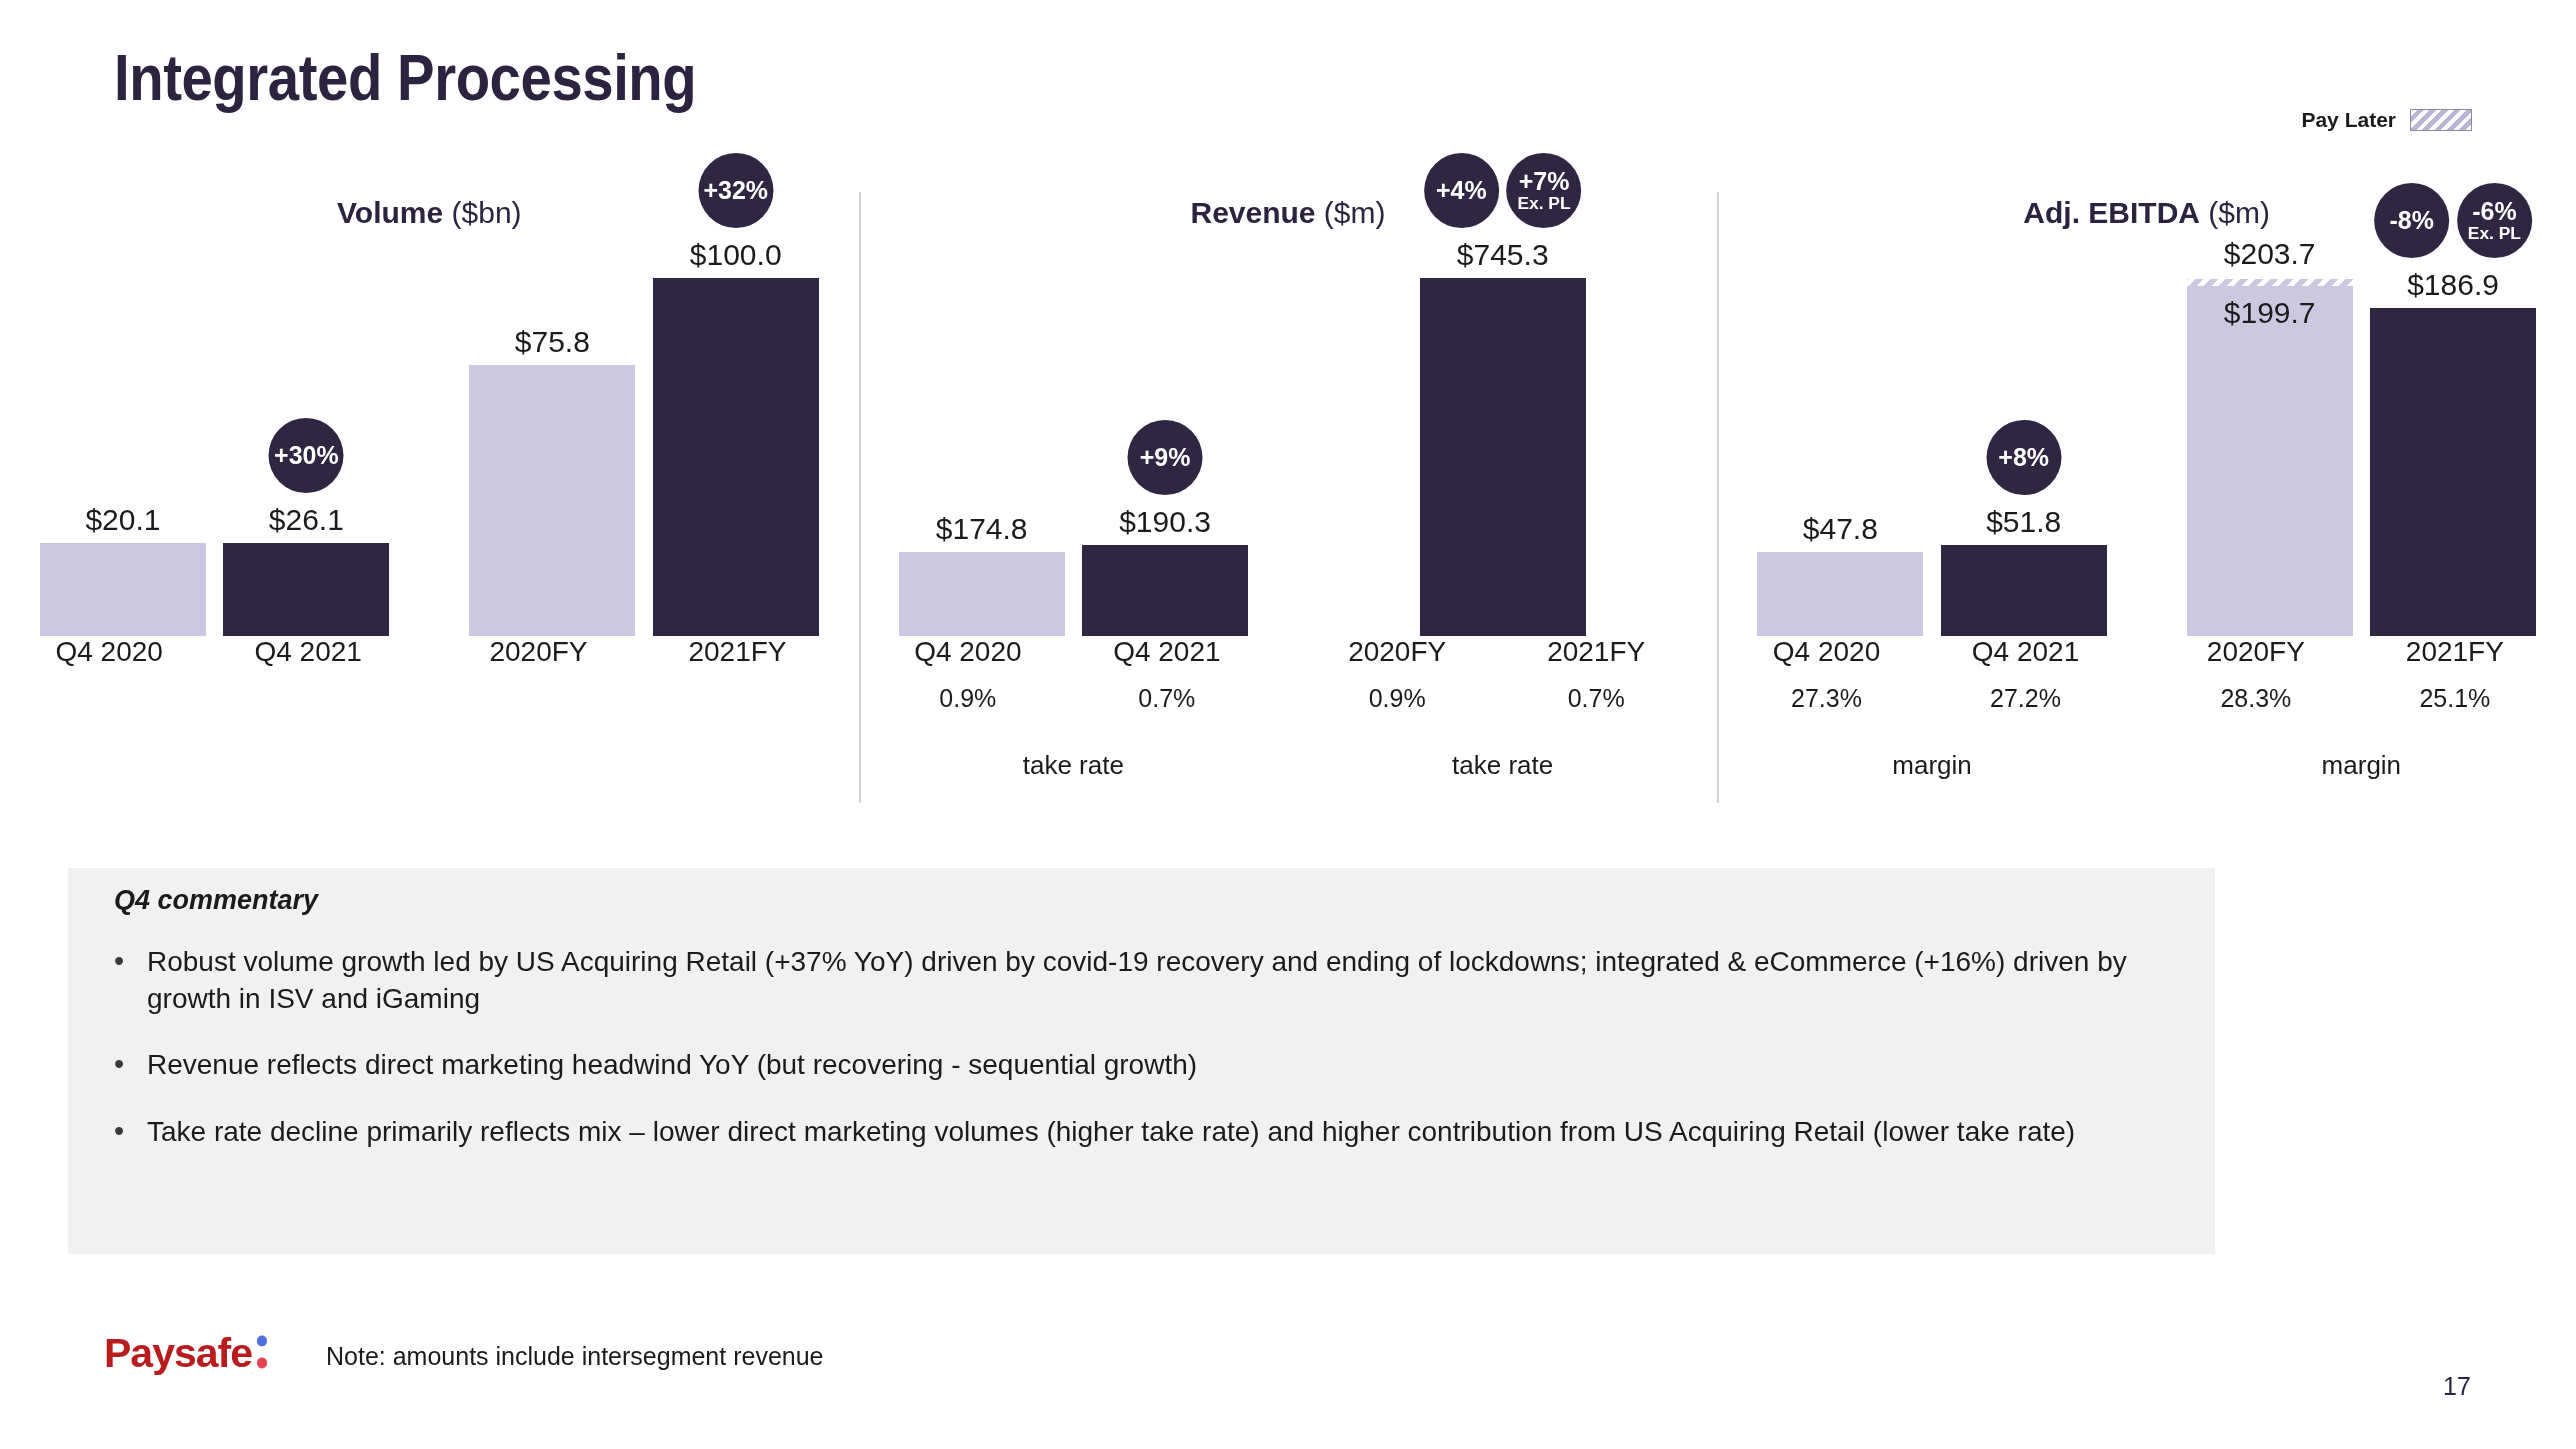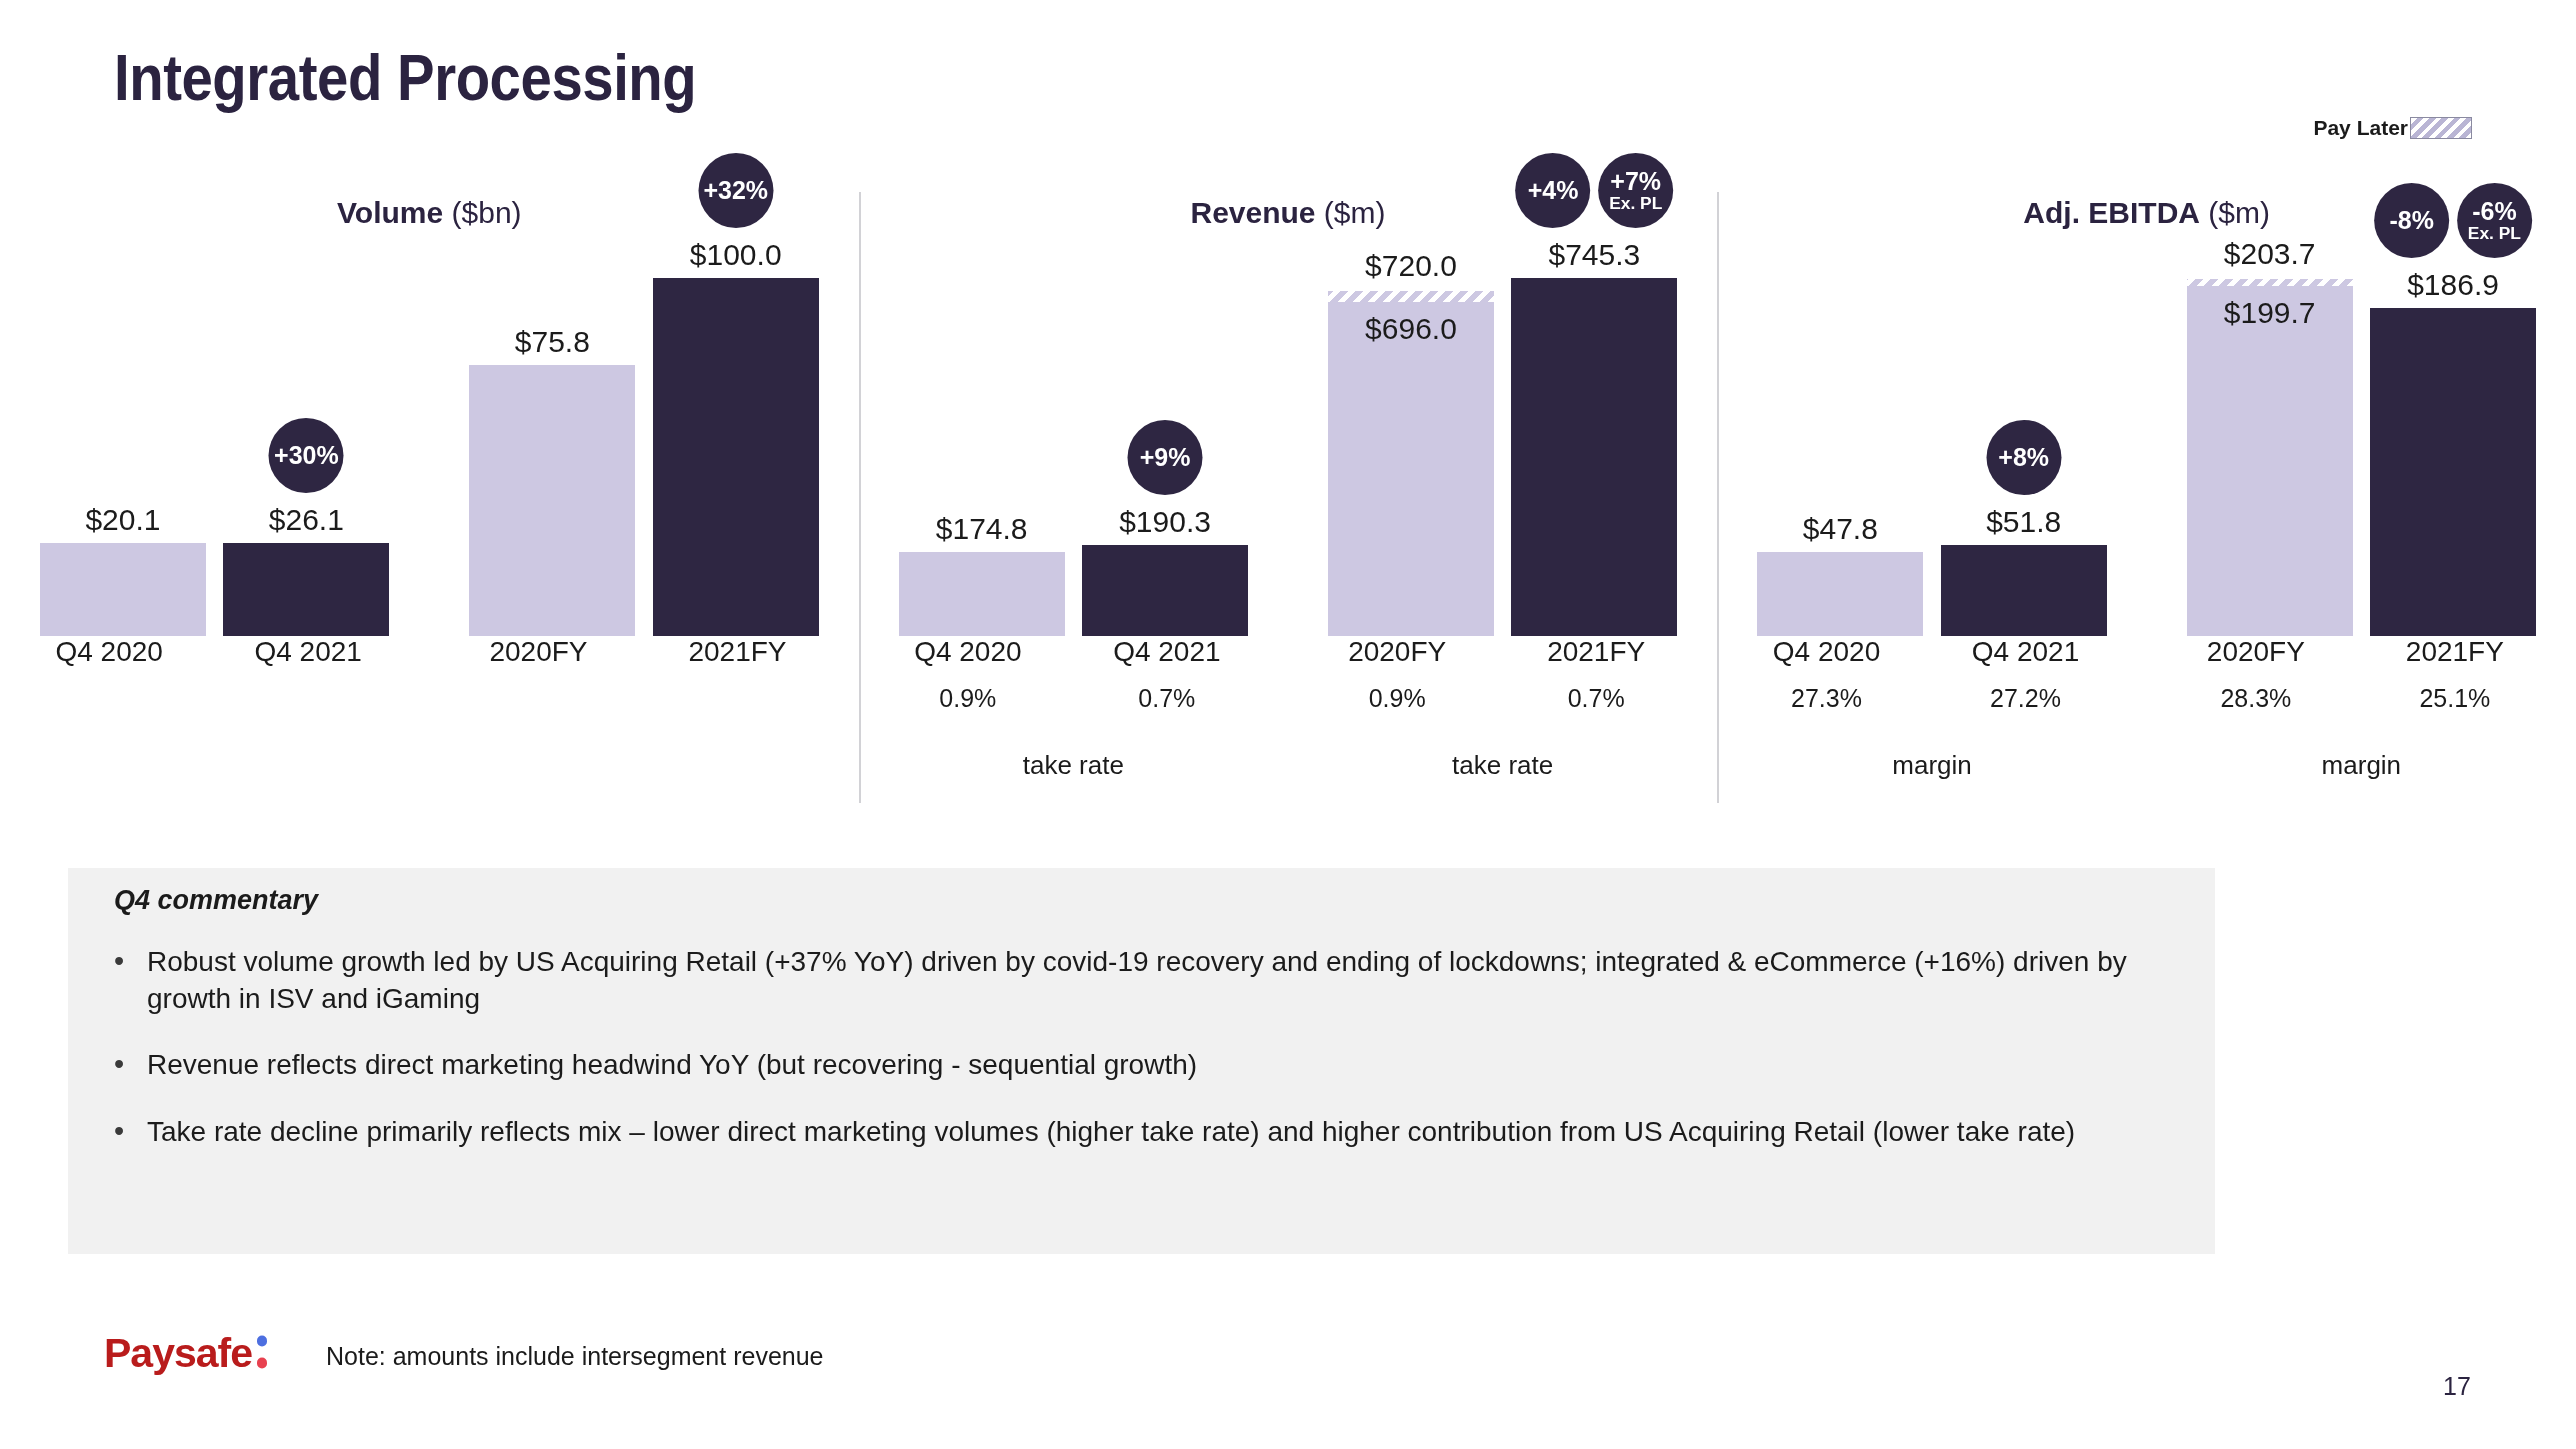--- a/index.html
+++ b/index.html
@@ -27,24 +27,24 @@
     color: #2b2340;
     white-space: nowrap;
     transform: scaleX(0.88);
     transform-origin: left top;
   }
 
   
   #legend {
     position: absolute;
     right: 104px;
-    top: 128px;
+    top: 120px;
     display: flex;
     align-items: center;
-    gap: 2px;
+    gap: 14px;
     transform: translateY(-50%);
   }
   #legend .legend-label {
     font-size: 21px;
     font-weight: bold;
     color: #1b1b1b;
     white-space: nowrap;
   }
   .hatch-swatch {
     width: 60px;
@@ -436,30 +436,20 @@
             </div>
             <div class="axis-col">
               <div class="axis-cat">Q4 2021</div>
               <div class="axis-sub">0.7%</div>
             </div>
           </div>
           <div class="axis-note">take rate</div>
         </div>
         <div class="bar-group">
           <div class="bars">
-            <div class="bar-col">
-              <div style="width: 100%; position: relative;">
-                <div class="bar-hatch" style="height: 11.5px;">
-                  <span class="value-total">$720.0</span>
-                </div>
-                <div class="bar light" style="height: 334px;">
-                  <span class="value-inside">$696.0</span>
-                </div>
-              </div>
-            </div>
             <div class="bar-col">
               <div style="width: 100%; position: relative;">
                 <div class="bar dark" style="height: 358px;">
                   <span class="value-top">$745.3</span>
                 </div>
                 <div class="badges">
                   <div class="badge">
                     <span class="b-main">+4%</span>
                   </div>
                   <div class="badge">

